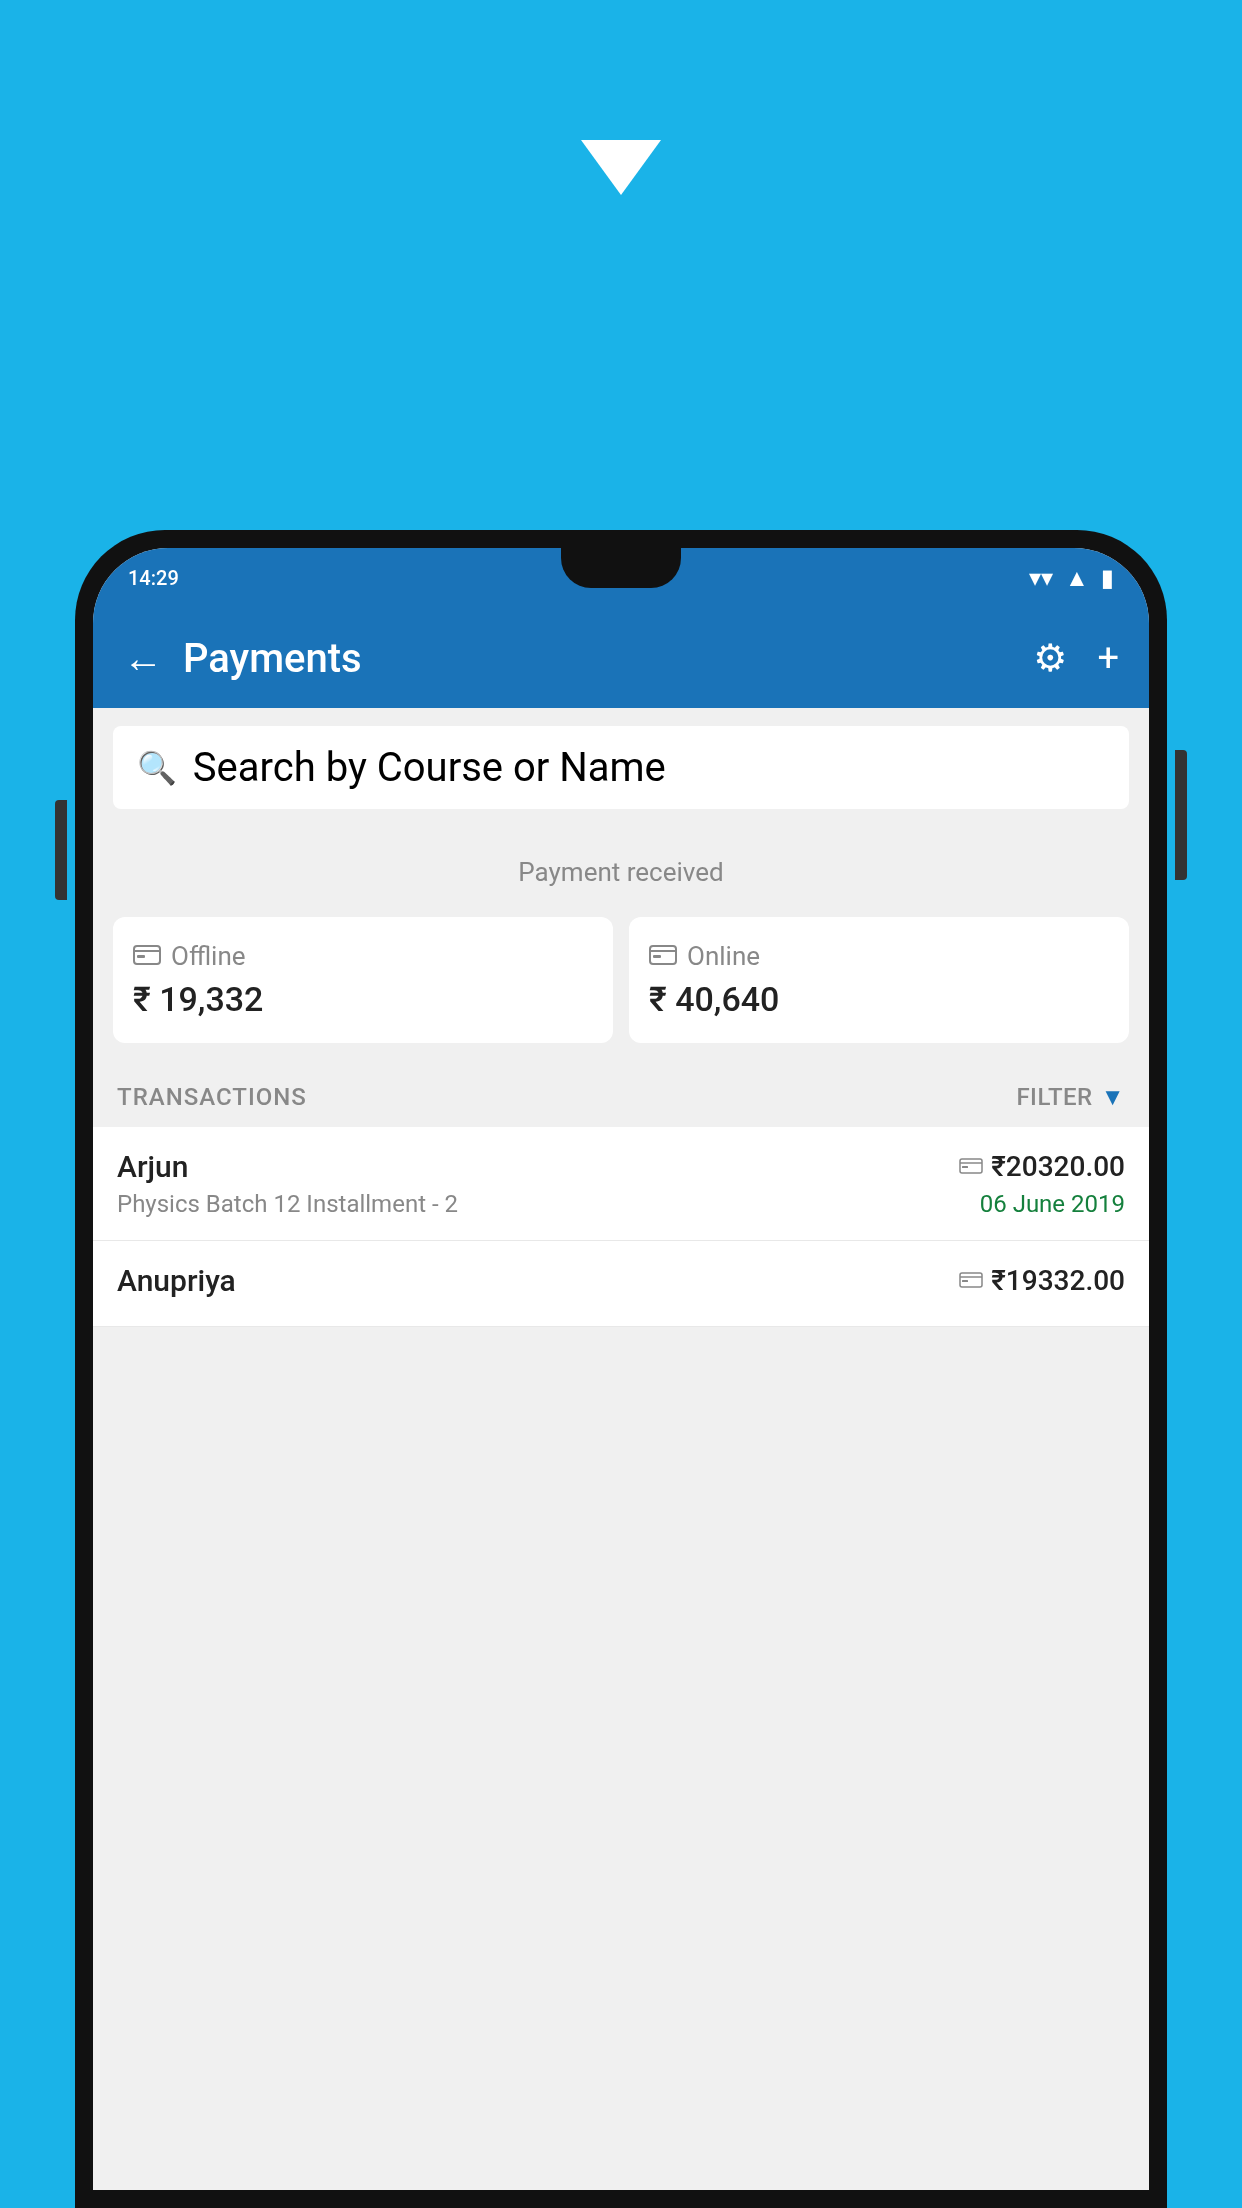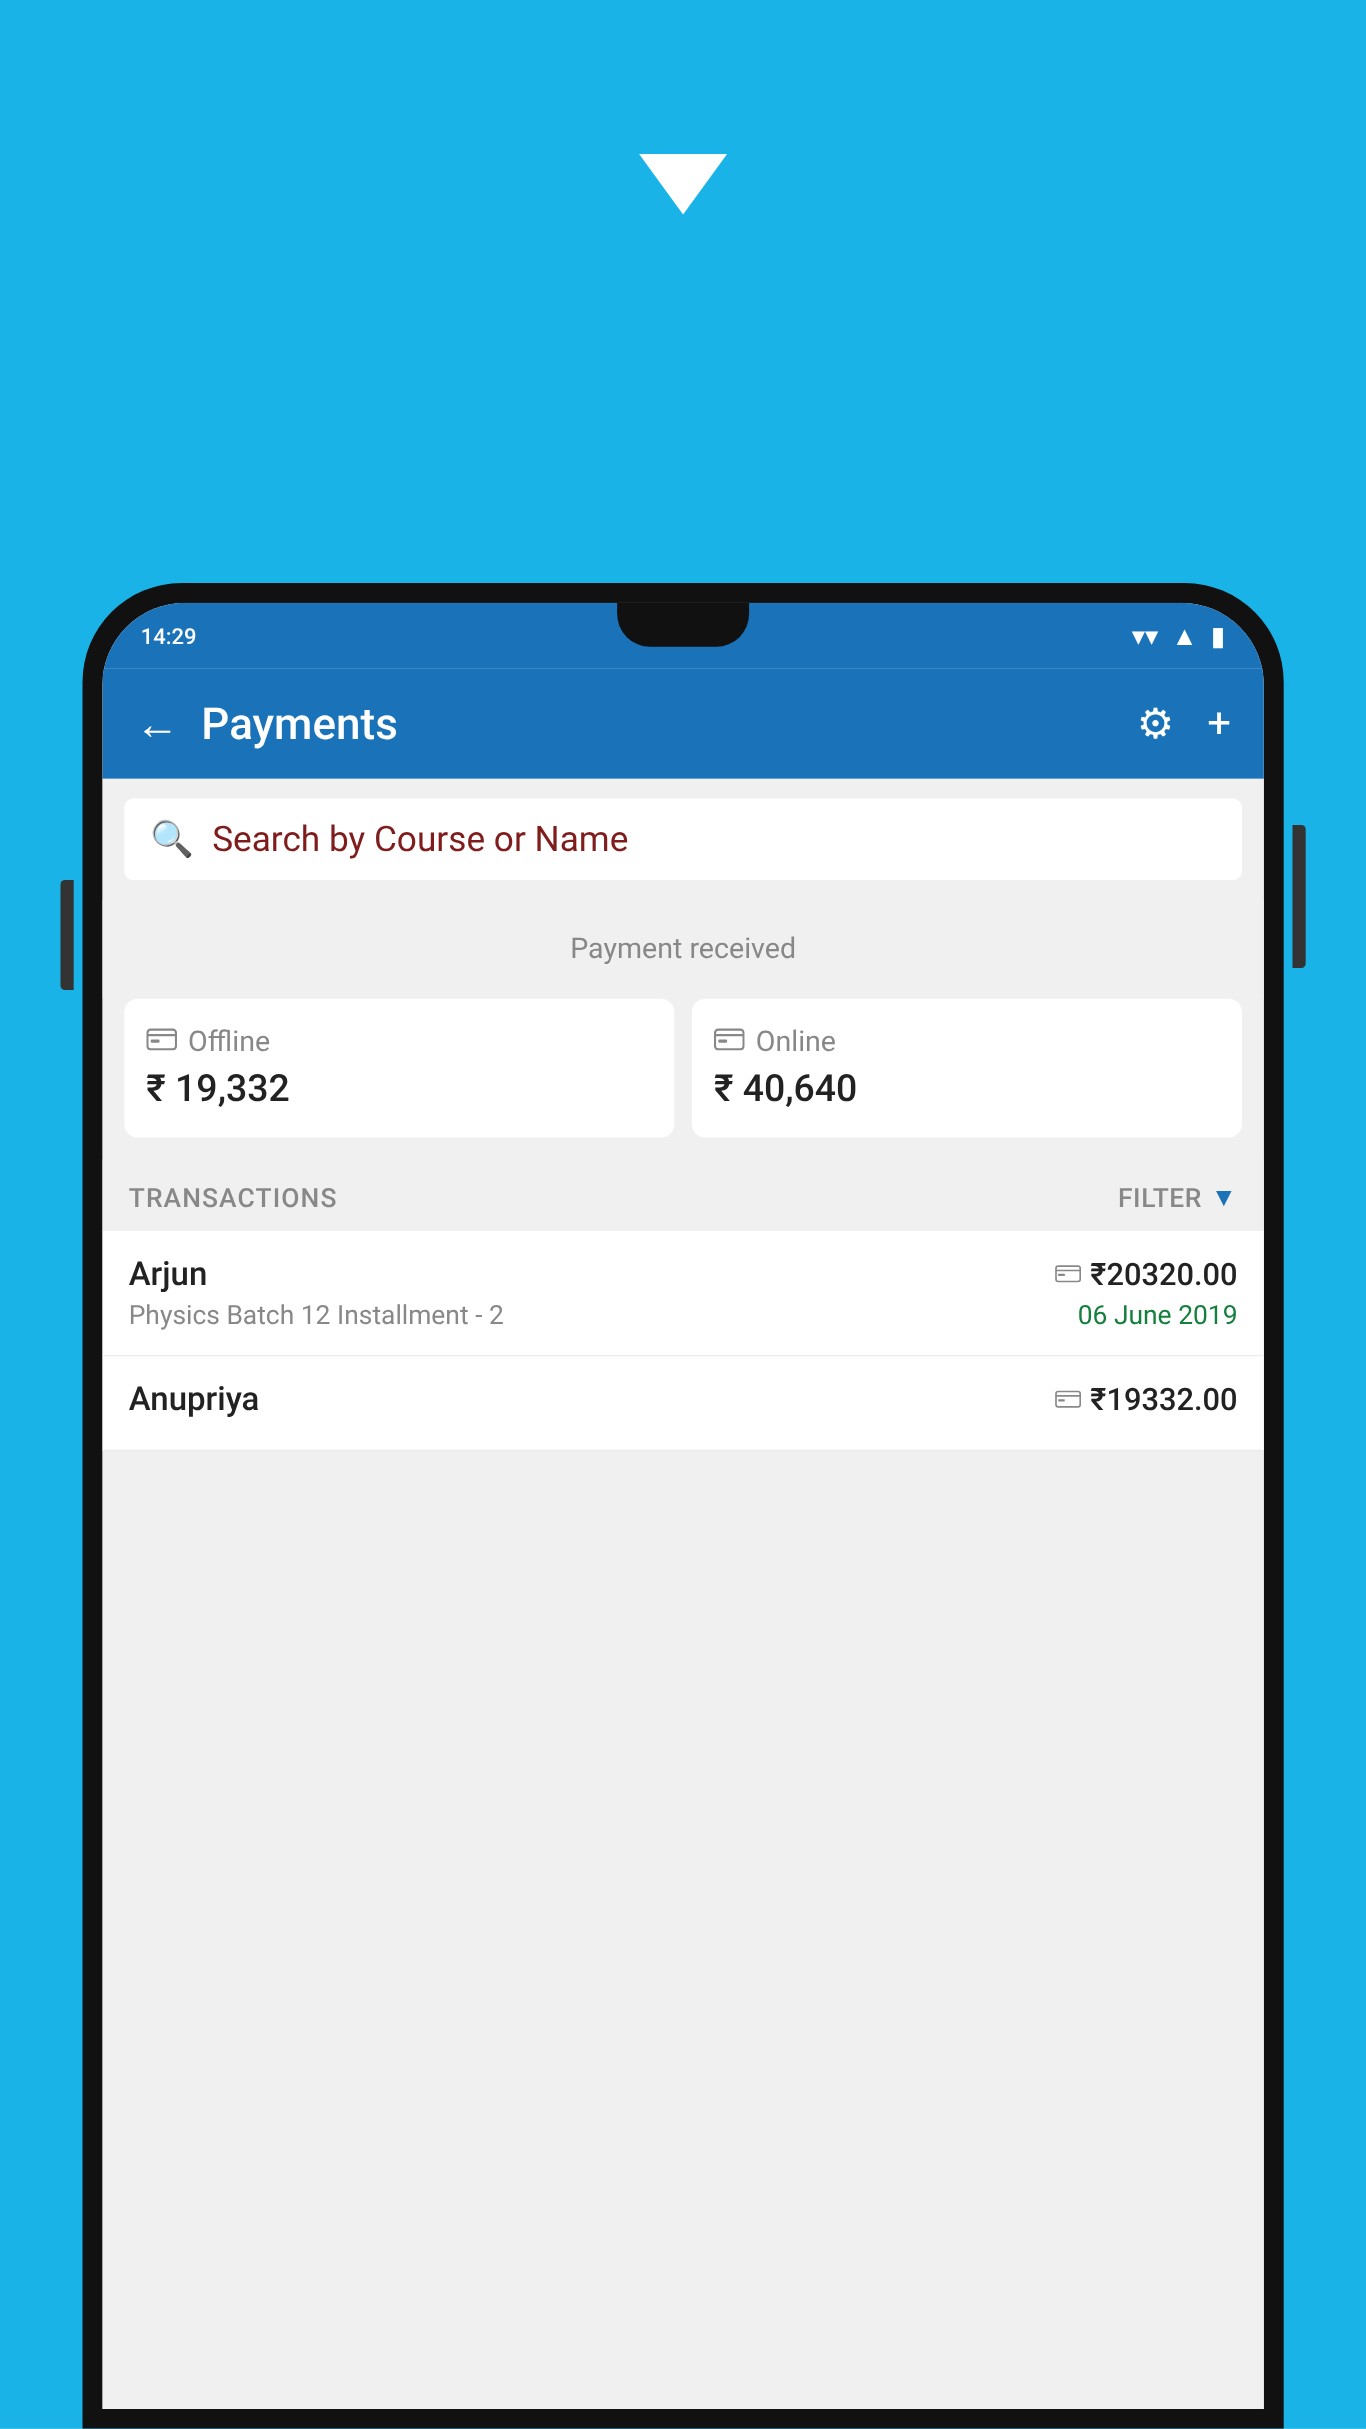--- a/index.html
+++ b/index.html
@@ -198,22 +198,22 @@
       padding: 18px 24px;
       gap: 16px;
     }
 
     .search-icon-wrapper {
       color: #999;
       font-size: 32px;
     }
 
     .search-placeholder {
-      color: #7f1d1d;
-      font-size: 32px;
+      color: #000000;
+      font-size: 40px;
     }
 
     
     .payment-summary {
       background: #f0f0f0;
       padding: 30px 20px 20px;
       text-align: center;
     }
 
     .payment-received-label {

